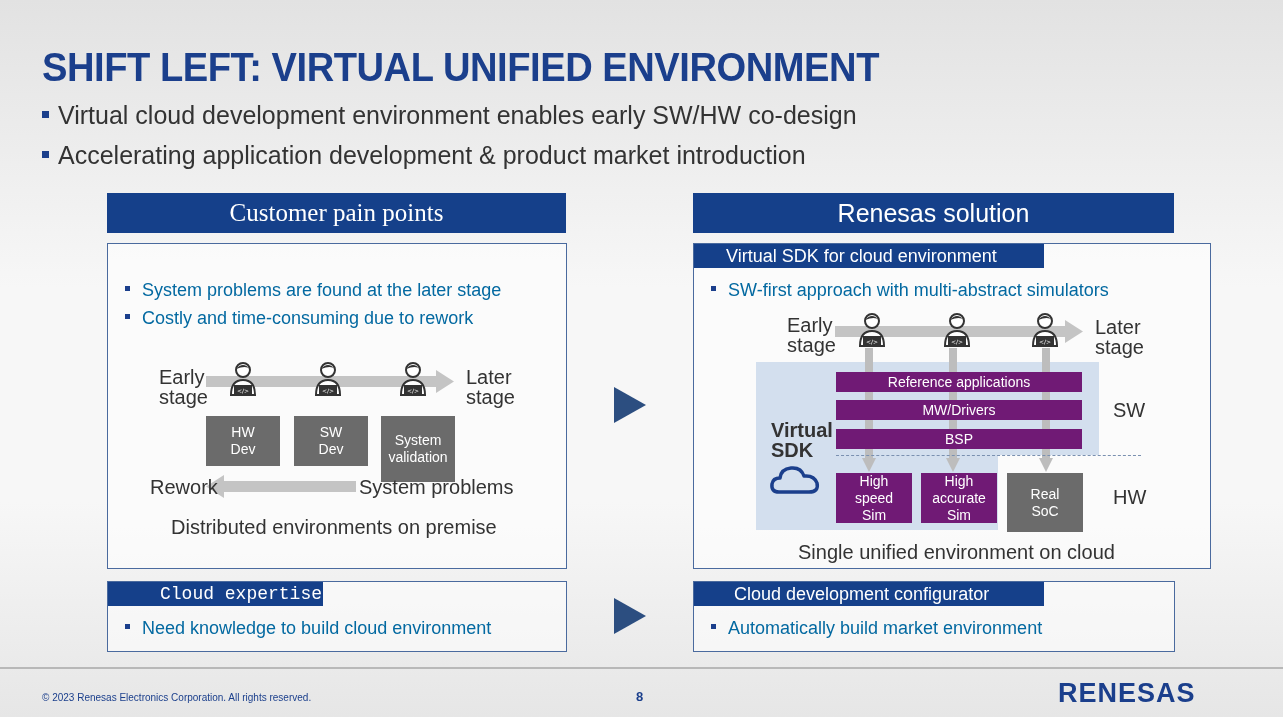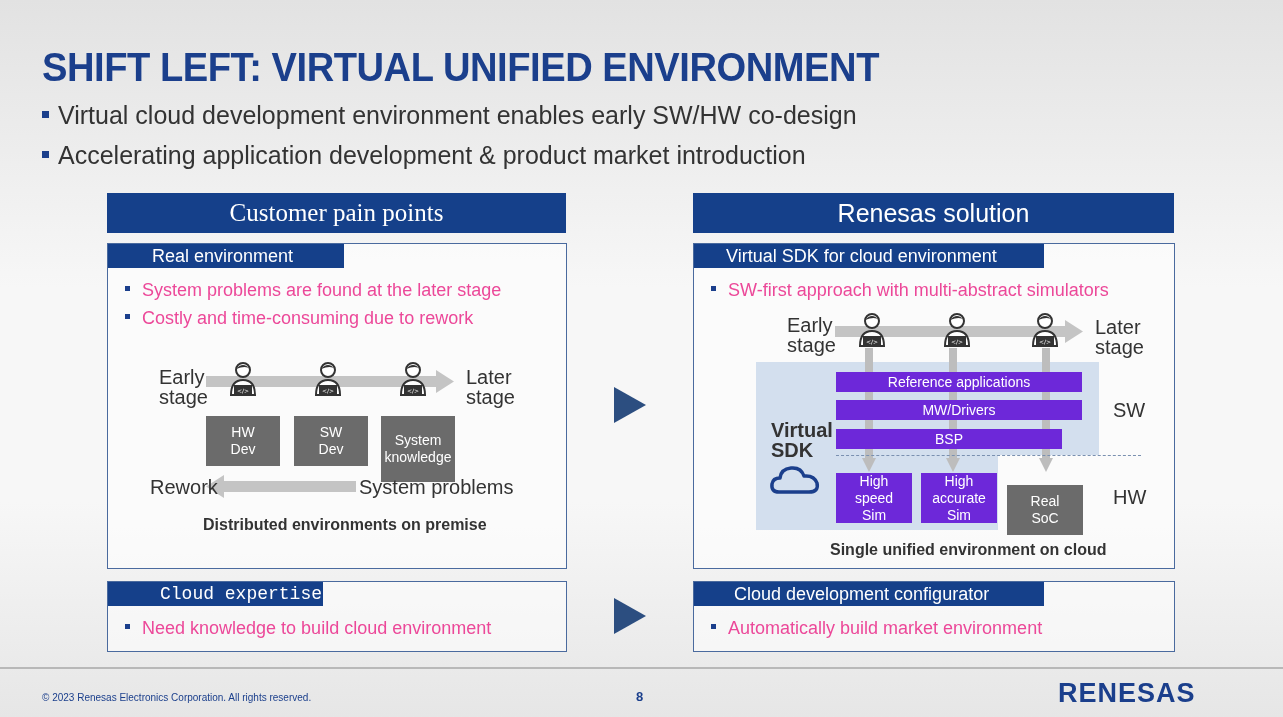--- a/index.html
+++ b/index.html
@@ -19,26 +19,26 @@
   .bullet-main .sq { display:inline-block; width:7px; height:7px; background:#1b3f8c; margin-right:9px; vertical-align:middle; position:relative; top:-3px; }
   .bar-head {
     background:#15408a; color:#fff; text-align:center; font-size:25px;
     font-family:"Liberation Sans", sans-serif; line-height:40px; height:40px;
   }
   .panel { border:1.5px solid #4a6a9e; background:rgba(255,255,255,0.55); }
   .sub-head {
     position:absolute; left:0; top:0; background:#15408a; color:#fff;
     font-size:18px; font-family:"Liberation Sans", sans-serif; line-height:24px; height:24px;
   }
-  .pbullet { position:absolute; font-size:18px; color:#ec4899; white-space:nowrap; font-family:"Liberation Sans", sans-serif; }
+  .pbullet { position:absolute; font-size:18px; color:#0369a1; white-space:nowrap; font-family:"Liberation Sans", sans-serif; }
   .pbullet .sq { display:inline-block; width:5px; height:5px; background:#1b3f8c; margin-right:12px; vertical-align:middle; position:relative; top:-3px; }
   .lbl { position:absolute; font-size:20px; color:#333; line-height:20px; font-family:"Liberation Sans", sans-serif; }
   .gbox { position:absolute; background:#6b6b6b; color:#fff; font-size:14px; text-align:center; line-height:17px; display:flex; align-items:center; justify-content:center; font-family:"Liberation Sans", sans-serif; }
-  .bbox { position:absolute; background:#6d28d9; color:#fff; font-size:14px; text-align:center; line-height:17px; display:flex; align-items:center; justify-content:center; font-family:"Liberation Sans", sans-serif; }
-  .caption { position:absolute; font-size:16px; font-weight:bold; color:#333; white-space:nowrap; font-family:"Liberation Sans", sans-serif;margin-left:32px; }
+  .bbox { position:absolute; background:#701a75; color:#fff; font-size:14px; text-align:center; line-height:17px; display:flex; align-items:center; justify-content:center; font-family:"Liberation Sans", sans-serif; }
+  .caption { position:absolute; font-size:20px; font-weight:normal; color:#333; white-space:nowrap; font-family:"Liberation Sans", sans-serif; }
   .play { position:absolute; width:0; height:0; border-top:18px solid transparent; border-bottom:18px solid transparent; border-left:32px solid #2c4e80; }
   .person { position:absolute; width:30px; height:38px; }
   .footer-line { left:0; top:667px; width:1283px; height:2px; background:#b8b8b8; }
   .footer-copy { left:42px; top:692px; font-size:10px; color:#1b3f8c; font-family:"Liberation Sans", sans-serif; }
   .footer-page { left:636px; top:689px; font-size:13px; color:#1b3f8c; font-weight:bold; font-family:"Liberation Sans", sans-serif; }
   .logo { left:1058px; top:678px; font-size:27px; color:#1b3f8c; font-weight:bold; letter-spacing:1px; font-family:"Liberation Sans", sans-serif; }
 </style>
 </head>
 <body>
 
@@ -46,23 +46,20 @@
 <div class="abs bullet-main" style="top:101px;">
   <span class="sq"></span><span>Virtual cloud development environment enables early SW/HW co-design</span>
 </div>
 <div class="abs bullet-main" style="top:141px;">
   <span class="sq"></span><span>Accelerating application development &amp; product market introduction</span>
 </div>
 
 <div class="abs bar-head" style="left:107px; top:193px; width:459px;font-family:Liberation Serif, serif;">Customer pain points</div>
 
 <div class="abs panel" style="left:107px; top:243px; width:458px; height:324px;">
-  <div class="sub-head" style="width:236px; padding-left:0;">
-    <span style="margin-left:44px;">Real environment</span>
-  </div>
   <div class="pbullet" style="left:17px; top:36px;"><span class="sq"></span><span>System problems are found at the later stage</span></div>
   <div class="pbullet" style="left:17px; top:64px;"><span class="sq"></span><span>Costly and time-consuming due to rework</span></div>
 
   <svg class="abs" style="left:98px; top:126px;" width="250" height="24">
     <rect x="0" y="6" width="232" height="11" fill="#c4c4c4"></rect>
     <polygon points="230,0 248,11.5 230,23" fill="#c4c4c4"></polygon>
   </svg>
   <div class="lbl" style="left:51px; top:123px;"><span>Early</span><br><span>stage</span></div>
   <div class="lbl" style="left:358px; top:123px;"><span>Later</span><br><span>stage</span></div>
 
@@ -88,21 +85,21 @@
       <text x="15" y="32" font-size="6" fill="#fff" text-anchor="middle">&lt;/&gt;</text>
   </svg>
 
   <div class="gbox" style="left:98px; top:172px; width:74px; height:50px;">
       <div><span>HW</span><br><span>Dev</span></div>
     </div>
   <div class="gbox" style="left:186px; top:172px; width:74px; height:50px;">
       <div><span>SW</span><br><span>Dev</span></div>
     </div>
   <div class="gbox" style="left:273px; top:172px; width:74px; height:66px;">
-      <div><span>System</span><br><span>knowledge</span></div>
+      <div><span>System</span><br><span>validation</span></div>
     </div>
 
   <svg class="abs" style="left:98px; top:231px;" width="150" height="24">
     <polygon points="0,11.5 18,0 18,23" fill="#c4c4c4"></polygon>
     <rect x="16" y="6" width="134" height="11" fill="#c4c4c4"></rect>
   </svg>
   <div class="lbl" style="left:42px; top:233px;">Rework</div>
   <div class="lbl" style="left:251px; top:233px; white-space:nowrap;">System problems</div>
 
   <div class="caption" style="left:63px; top:272px;">Distributed environments on premise</div>
@@ -113,21 +110,21 @@
     <span style="margin-left:52px;">Cloud expertise</span>
   </div>
   <div class="pbullet" style="left:17px; top:36px;"><span class="sq"></span><span>Need knowledge to build cloud environment</span></div>
 </div>
 
 <div class="play" style="left:614px; top:387px;"></div>
 <div class="play" style="left:614px; top:598px;"></div>
 
 <div class="abs bar-head" style="left:693px; top:193px; width:481px;">Renesas solution</div>
 
-<div class="abs panel" style="left:693px; top:243px; width:480px; height:324px;">
+<div class="abs panel" style="left:693px; top:243px; width:480px; height:324px;padding-left:36px;">
   <div class="sub-head" style="width:350px;">
     <span style="margin-left:32px;">Virtual SDK for cloud environment</span>
   </div>
   <div class="pbullet" style="left:17px; top:36px;"><span class="sq"></span><span>SW-first approach with multi-abstract simulators</span></div>
 
   <svg class="abs" style="left:62px; top:118px;" width="345" height="168">
     <path d="M0 0 H343 V93 H242 V168 H0 Z" fill="#d3dfee"></path>
   </svg>
 
   <svg class="abs" style="left:141px; top:76px;" width="250" height="24">
@@ -167,39 +164,39 @@
   <svg class="person" style="left:336px; top:68px;" viewBox="0 0 30 38">
     <circle cx="15" cy="9" r="7" fill="#fff" stroke="#333" stroke-width="2"></circle>
       <path d="M8 8 Q15 0 22 8 Q18 4 8 8Z" fill="#333"></path>
     <path d="M3 34 Q3 19 15 19 Q27 19 27 34 Z" fill="#fff" stroke="#333" stroke-width="2"></path>
     <rect x="6" y="24" width="18" height="10" fill="#333"></rect>
       <text x="15" y="32" font-size="6" fill="#fff" text-anchor="middle">&lt;/&gt;</text>
   </svg>
 
   <div class="bbox" style="left:142px; top:128px; width:246px; height:20px;">Reference applications</div>
   <div class="bbox" style="left:142px; top:156px; width:246px; height:20px;">MW/Drivers</div>
-  <div class="bbox" style="left:142px; top:185px; width:226px; height:20px;">BSP</div>
+  <div class="bbox" style="left:142px; top:185px; width:246px; height:20px;">BSP</div>
 
   <div class="abs" style="left:142px; top:211px; width:305px; border-top:1px dashed #7a90b0;"></div>
 
   <div class="lbl" style="left:419px; top:156px;">SW</div>
   <div class="lbl" style="left:419px; top:243px;">HW</div>
 
   <div class="lbl" style="left:77px; top:176px; font-weight:bold; color:#333;"><span>Virtual</span><br><span>SDK</span></div>
   <svg class="abs" style="left:75px; top:220px;" width="52" height="32">
     <path d="M10 28 Q2 28 3 20 Q4 14 11 14 Q12 5 22 4 Q32 3 35 12 Q45 11 48 19 Q50 28 40 28 Z" fill="none" stroke="#1b3f8c" stroke-width="3.5" stroke-linejoin="round"></path>
   </svg>
 
   <div class="bbox" style="left:142px; top:229px; width:76px; height:50px;">
       <div><span>High</span><br><span>speed</span><br><span>Sim</span></div>
     </div>
   <div class="bbox" style="left:227px; top:229px; width:76px; height:50px;">
       <div><span>High</span><br><span>accurate</span><br><span>Sim</span></div>
     </div>
-  <div class="gbox" style="left:313px; top:229px; width:76px; height:50px;margin-top:12px;">
+  <div class="gbox" style="left:313px; top:229px; width:76px; height:59px;">
       <div><span>Real</span><br><span>SoC</span></div>
     </div>
 
   <div class="caption" style="left:104px; top:297px;">Single unified environment on cloud</div>
 </div>
 
 <div class="abs panel" style="left:693px; top:581px; width:480px; height:69px;">
   <div class="sub-head" style="width:350px;">
     <span style="margin-left:40px;">Cloud development configurator</span>
   </div>

